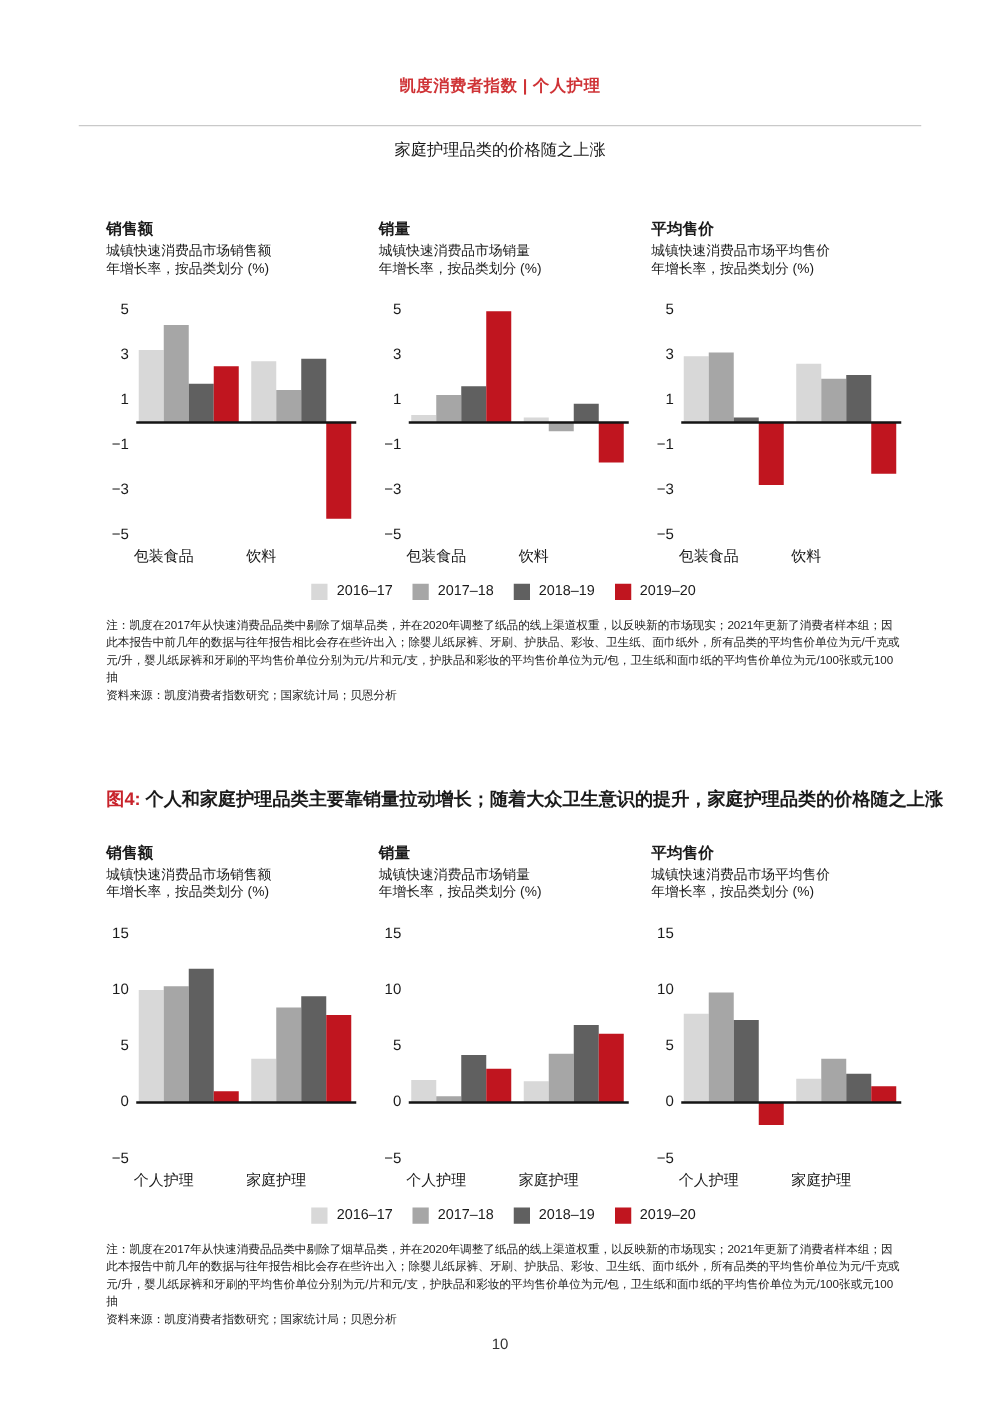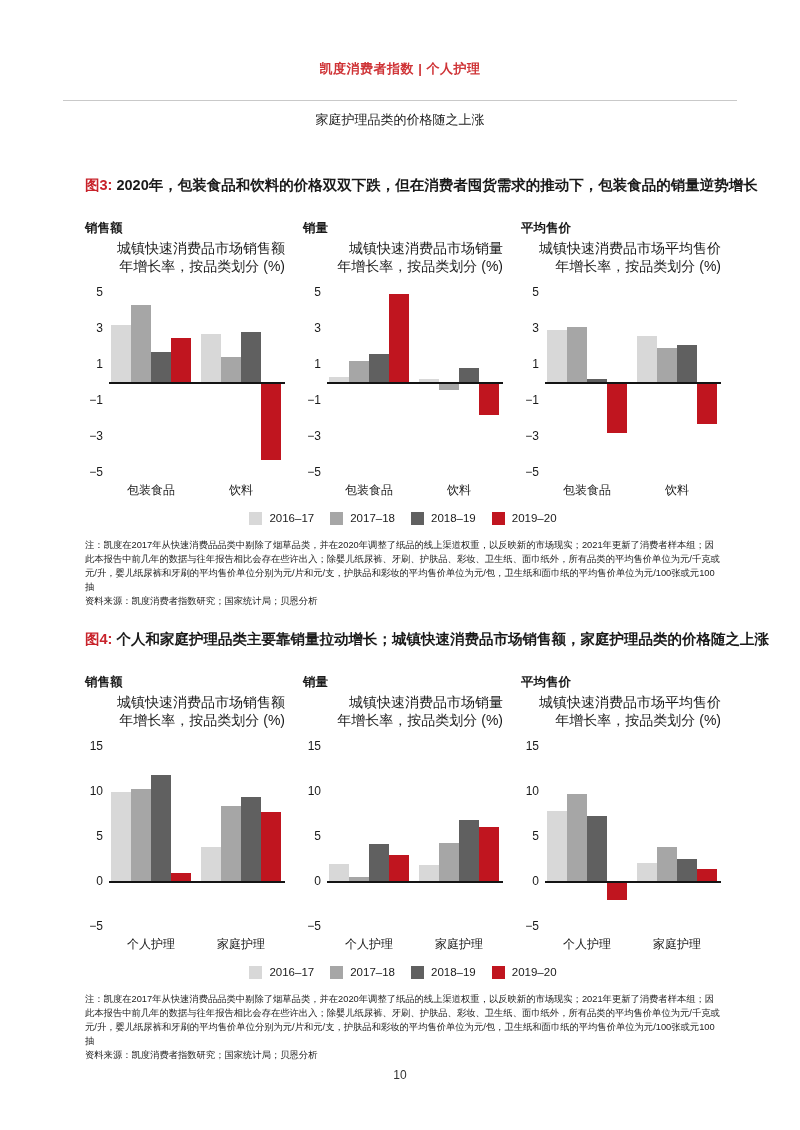--- a/index.html
+++ b/index.html
@@ -18,32 +18,32 @@
     font-size:13px;color:#1a1a1a;
   }
   .figure{position:absolute;left:85px;width:636px;}
   #fig-0{top:176px;}
   #fig-1{top:630px;}
   .fig-title{font-size:14.5px;font-weight:bold;white-space:nowrap;margin-bottom:26px;}
   .fig-label{color:#c8232b;}
   .panels{display:grid;grid-template-columns:repeat(3,1fr);column-gap:18px;}
   .panel{position:relative;}
   .p-title{font-size:12.5px;font-weight:bold;line-height:1.25;}
-  .p-sub{font-size:14px;line-height:1.32;margin-top:2px;height:32px;color:#1a1a1a;text-align:right;}
+  .p-sub{font-size:11px;line-height:1.32;margin-top:2px;height:32px;color:#1a1a1a;}
   .chart{display:flex;margin-top:22px;}
   .ylab{position:relative;width:24px;height:180px;flex:0 0 24px;}
   .ytick{
     position:absolute;right:6px;font-size:12px;color:#1a1a1a;
     white-space:nowrap;line-height:15px;
   }
   .plot{position:relative;flex:1;height:180px;}
   .baseline{position:absolute;left:0;right:0;height:2px;background:#141414;z-index:3;}
   .bar{position:absolute;width:20px;z-index:1;}
   .xlab{position:relative;height:18px;margin-top:9px;font-size:12px;}
-  .xcat{position:absolute;width:88px;text-align:center;white-space:nowrap;}
+  .xcat{position:absolute;width:88px;white-space:nowrap;}
   .legend{display:flex;justify-content:center;gap:16px;margin-top:12px;align-items:center;}
   .legend-item{display:flex;align-items:center;gap:7px;}
   .legend-swatch{width:13px;height:13px;display:inline-block;}
   .legend-label{font-size:11.5px;color:#1a1a1a;}
   .notes{margin-top:13px;}
   .note-text,.note-source{font-size:9.3px;line-height:1.52;color:#222;}
   .page-number{
     position:absolute;top:1068px;left:0;width:800px;text-align:center;
     font-size:12px;color:#333;
   }
@@ -51,21 +51,20 @@
 </head>
 <body>
 
 <div>
 
   <div class="header-title">凯度消费者指数 | 个人护理</div>
   <div class="divider"></div>
   <div class="subheader">家庭护理品类的价格随之上涨</div>
 
   <section class="figure" id="fig-0">
-    <div class="fig-title"><span class="fig-label">图3:</span> <span>2020年，包装食品和饮料的价格双双下跌，但在消费者囤货需求的推动下，包装食品的销量逆势增长</span></div>
     <div class="panels">
         <div class="panel">
           <div class="p-title">销售额</div>
           <div class="p-sub">
             <div>城镇快速消费品市场销售额</div>
             <div>年增长率，按品类划分 (%)</div>
           </div>
           <div class="chart">
             <div class="ylab">
               <span class="ytick" style="top: -7.5px;">5</span>
@@ -175,21 +174,21 @@
           <span class="legend-label">2019–20</span>
         </div>
       </div>
     <div class="notes">
       <div class="note-text">注：凯度在2017年从快速消费品品类中剔除了烟草品类，并在2020年调整了纸品的线上渠道权重，以反映新的市场现实；2021年更新了消费者样本组；因此本报告中前几年的数据与往年报告相比会存在些许出入；除婴儿纸尿裤、牙刷、护肤品、彩妆、卫生纸、面巾纸外，所有品类的平均售价单位为元/千克或元/升，婴儿纸尿裤和牙刷的平均售价单位分别为元/片和元/支，护肤品和彩妆的平均售价单位为元/包，卫生纸和面巾纸的平均售价单位为元/100张或元100抽</div>
       <div class="note-source">资料来源：凯度消费者指数研究；国家统计局；贝恩分析</div>
     </div>
   </section>
 
   <section class="figure" id="fig-1">
-    <div class="fig-title"><span class="fig-label">图4:</span> <span>个人和家庭护理品类主要靠销量拉动增长；城镇快速消费品市场销售额，家庭护理品类的价格随之上涨</span></div>
+    <div class="fig-title"><span class="fig-label">图4:</span> <span>个人和家庭护理品类主要靠销量拉动增长；随着大众卫生意识的提升，家庭护理品类的价格随之上涨</span></div>
     <div class="panels">
         <div class="panel">
           <div class="p-title">销售额</div>
           <div class="p-sub">
             <div>城镇快速消费品市场销售额</div>
             <div>年增长率，按品类划分 (%)</div>
           </div>
           <div class="chart">
             <div class="ylab">
               <span class="ytick" style="top: -7.5px;">15</span>

